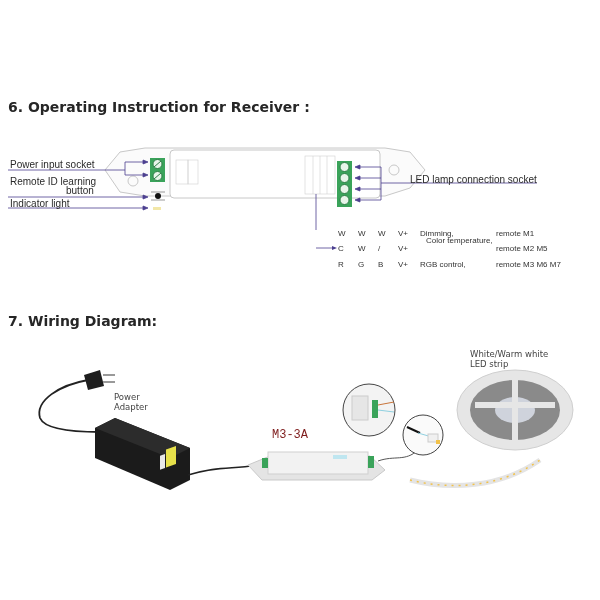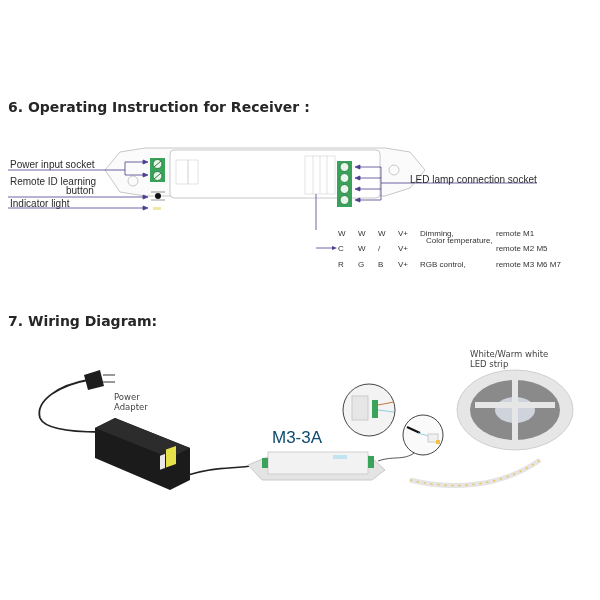--- a/index.html
+++ b/index.html
@@ -3,21 +3,21 @@
 <meta charset="utf-8">
 <style>
   html, body { margin:0; padding:0; background:#ffffff; }
   body { width:600px; height:600px; position:relative; overflow:hidden;
          font-family:"DejaVu Sans", sans-serif; color:#222; }
   .abs { position:absolute; }
   .heading { font-family:"DejaVu Sans", sans-serif; font-weight:bold; font-size:14px; color:#262626; white-space:nowrap; }
   .label { font-family:"Liberation Sans", sans-serif; font-size:10px; color:#2a2a2a; white-space:nowrap; }
   .tbl { font-family:"Liberation Sans", sans-serif; font-size:8px; color:#333; white-space:nowrap; }
   .caption { font-family:"DejaVu Sans", sans-serif; font-size:8.5px; color:#444; text-align:left; line-height:10px; }
-  .model { font-family:Liberation Sans, sans-serif; font-size:17px; color:#0c4a6e; }
+  .model { font-family:Liberation Mono, monospace; font-size:12px; color:#7f1d1d; }
 </style>
 </head>
 <body>
 
 <div class="abs heading" style="left:8px;top:99px;">6. Operating Instruction for Receiver :</div>
 
 <svg class="abs" style="left:0;top:140px;" width="600" height="90">
 
   <g fill="none" stroke="#c8c8c8" stroke-width="1">
     <path d="M120,12 L145,8 L385,8 L410,12 L425,30 L410,48 L385,56 L145,56 L120,52 L105,30 Z" fill="#fbfbfb"></path>

